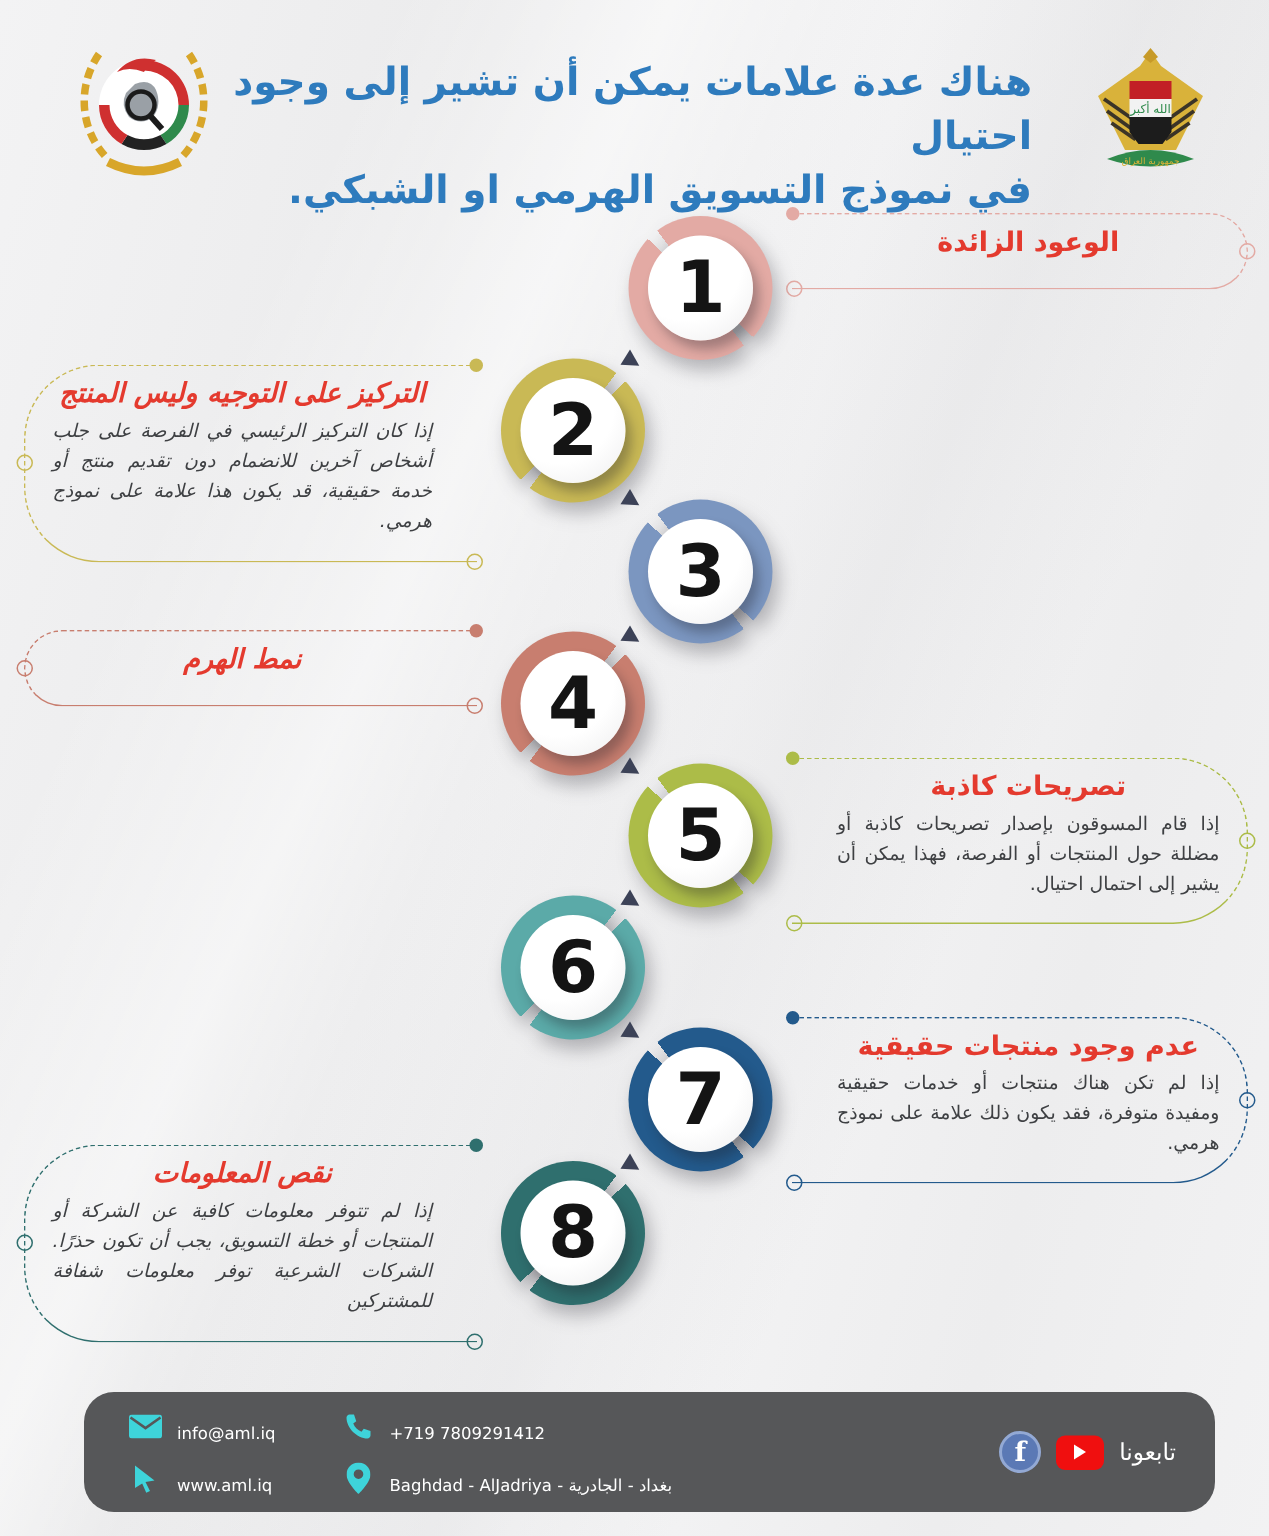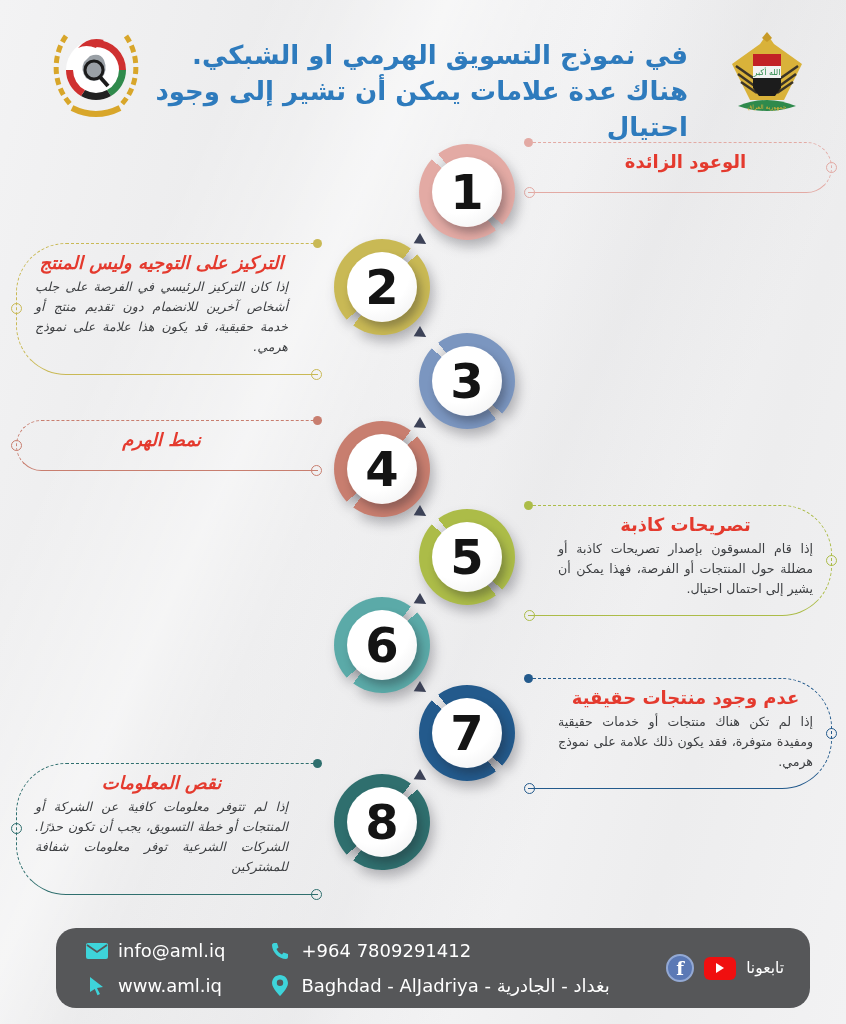--- a/index.html
+++ b/index.html
@@ -48,21 +48,21 @@
   .num{font-size:48px;font-weight:900;color:#141414;line-height:1;}
 
   .tri{position:absolute;width:0;height:0;border-left:11px solid #3c4257;
         border-top:6px solid transparent;border-bottom:6px solid transparent;transform:rotate(32deg);}
 
   
   .footer{position:absolute;left:56px;top:928px;width:754px;height:80px;background:#565759;
         border-radius:20px;display:flex;align-items:center;padding:0 26px 0 30px;box-sizing:border-box;
         color:#fff;}
   .contact-grid{display:grid;grid-template-columns:auto auto;column-gap:44px;row-gap:13px;}
-  .contact{display:flex;align-items:center;gap:10px;font-size:18px;white-space:nowrap;}
+  .contact{display:flex;align-items:flex-end;gap:10px;font-size:11px;white-space:nowrap;}
   .cicon{width:22px;height:22px;display:flex;align-items:center;justify-content:center;flex:0 0 22px;}
   .follow{margin-left:auto;display:flex;align-items:center;gap:10px;}
   .fb{width:28px;height:28px;border-radius:50%;background:#5b79b5;border:2px solid #93a9d4;
         display:flex;align-items:center;justify-content:center;color:#fff;font-weight:bold;
         font-size:18px;font-family:"DejaVu Serif",serif;box-sizing:border-box;}
   .yt{width:32px;height:23px;border-radius:6px;background:#f00f0f;display:flex;align-items:center;justify-content:center;}
   .yt span{width:0;height:0;border-left:8px solid #fff;border-top:5px solid transparent;border-bottom:5px solid transparent;}
   .follow-label{font-size:15.5px;direction:rtl;}
 </style>
 </head>
@@ -83,22 +83,22 @@
       <path d="M67 72 a30 30 0 0 1 -30 0 l4 -6 a23 23 0 0 0 22 0 z" fill="#222"></path>
       <path d="M37 72 a30 30 0 0 1 -15 -26 l7 0 a23 23 0 0 0 12 20 z" fill="#cf3030"></path>
       <path d="M34 24 q10 -12 26 -8 q-6 4 -8 8 q-10 -4 -18 0z" fill="#cf3030"></path>
       <path d="M46 32 q10 -4 14 4 q4 10 -2 18 q-8 6 -16 0 q-6 -8 -2 -16z" fill="#9aa0a6"></path>
       <circle cx="50" cy="46" r="9" fill="none" stroke="#1b1b1b" stroke-width="3"></circle>
       <line x1="56" y1="53" x2="64" y2="62" stroke="#1b1b1b" stroke-width="4"></line>
     </svg>
   </div>
 
   <div class="hdr-title" style="color:#2e7bbd">
+    <div>هناك عدة علامات يمكن أن تشير إلى وجود احتيال</div>
     <div>في نموذج التسويق الهرمي او الشبكي.</div>
-    <div>هناك عدة علامات يمكن أن تشير إلى وجود احتيال</div>
   </div>
 
   <div class="logo logo-right">
     <svg width="86" height="90" viewBox="0 0 86 90">
       <path d="M43 4 L50 14 L78 34 L60 70 L26 70 L8 34 L36 14 Z" fill="#d9b23a"></path>
       <g stroke="#3b3427" stroke-width="2.5">
         <line x1="12" y1="36" x2="32" y2="50"></line>
           <line x1="14" y1="44" x2="32" y2="57"></line>
         <line x1="17" y1="52" x2="33" y2="63"></line>
           <line x1="74" y1="36" x2="54" y2="50"></line>
@@ -248,21 +248,21 @@
             </svg>
         </span>
         <span>info@aml.iq</span>
       </div>
       <div class="contact">
         <span class="cicon">
           <svg width="18" height="18" viewBox="0 0 18 18">
               <path d="M3 1 C2 1 1 2 1 3 C1 10 8 17 15 17 C16 17 17 16 17 15 L17 12 L12.5 10.5 L11 12.5 C8.5 11.5 6.5 9.5 5.5 7 L7.5 5.5 L6 1 Z" fill="#3ed4da"></path>
             </svg>
         </span>
-        <span>+964 7809291412</span>
+        <span>+719 7809291412</span>
       </div>
       <div class="contact">
         <span class="cicon">
           <svg width="18" height="20" viewBox="0 0 18 20">
               <path d="M2 1 L15 11 L9 12 L12 18 L9.5 19.2 L6.8 13 L2 16 Z" fill="#3ed4da"></path>
             </svg>
         </span>
         <span>www.aml.iq</span>
       </div>
       <div class="contact">

